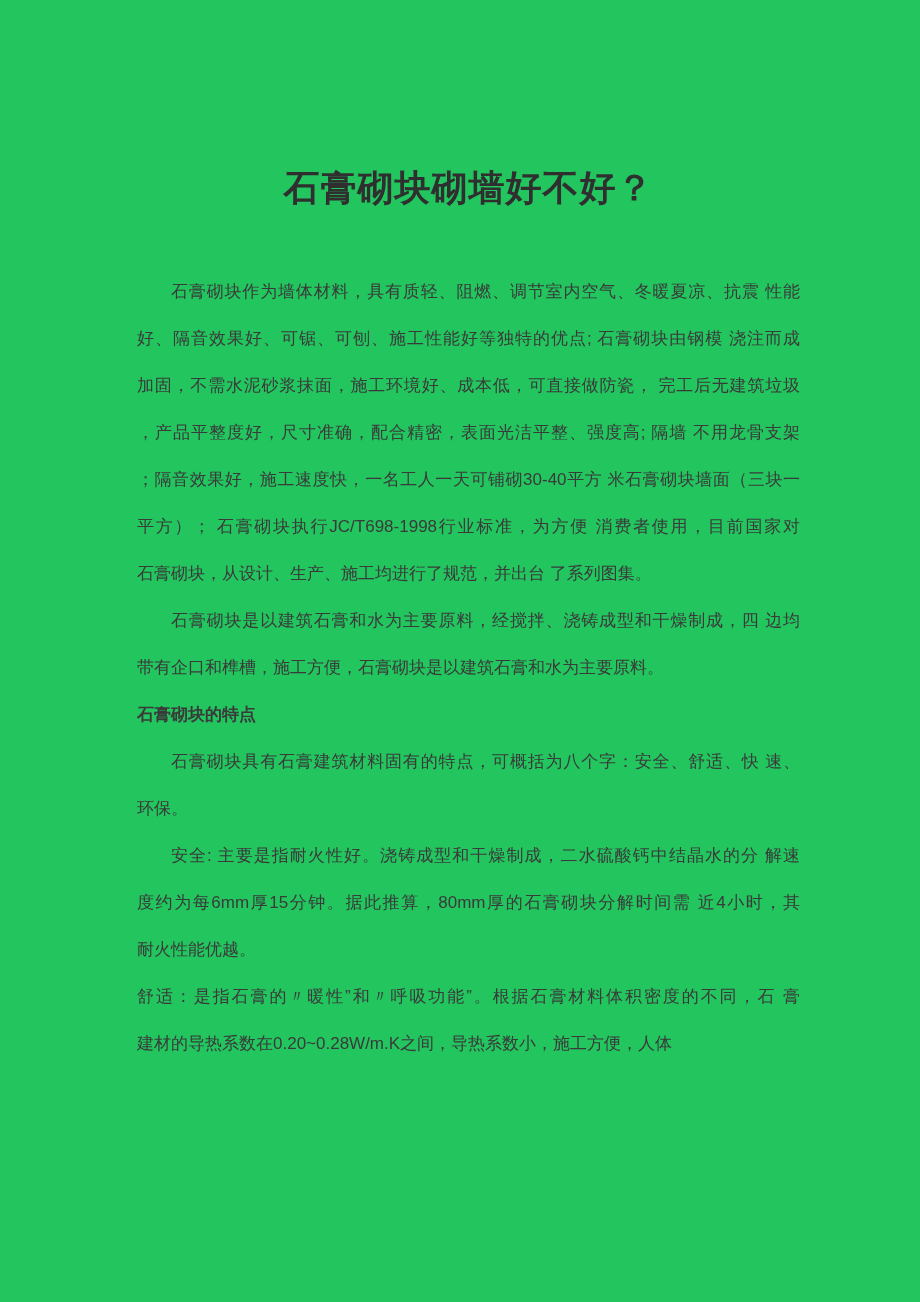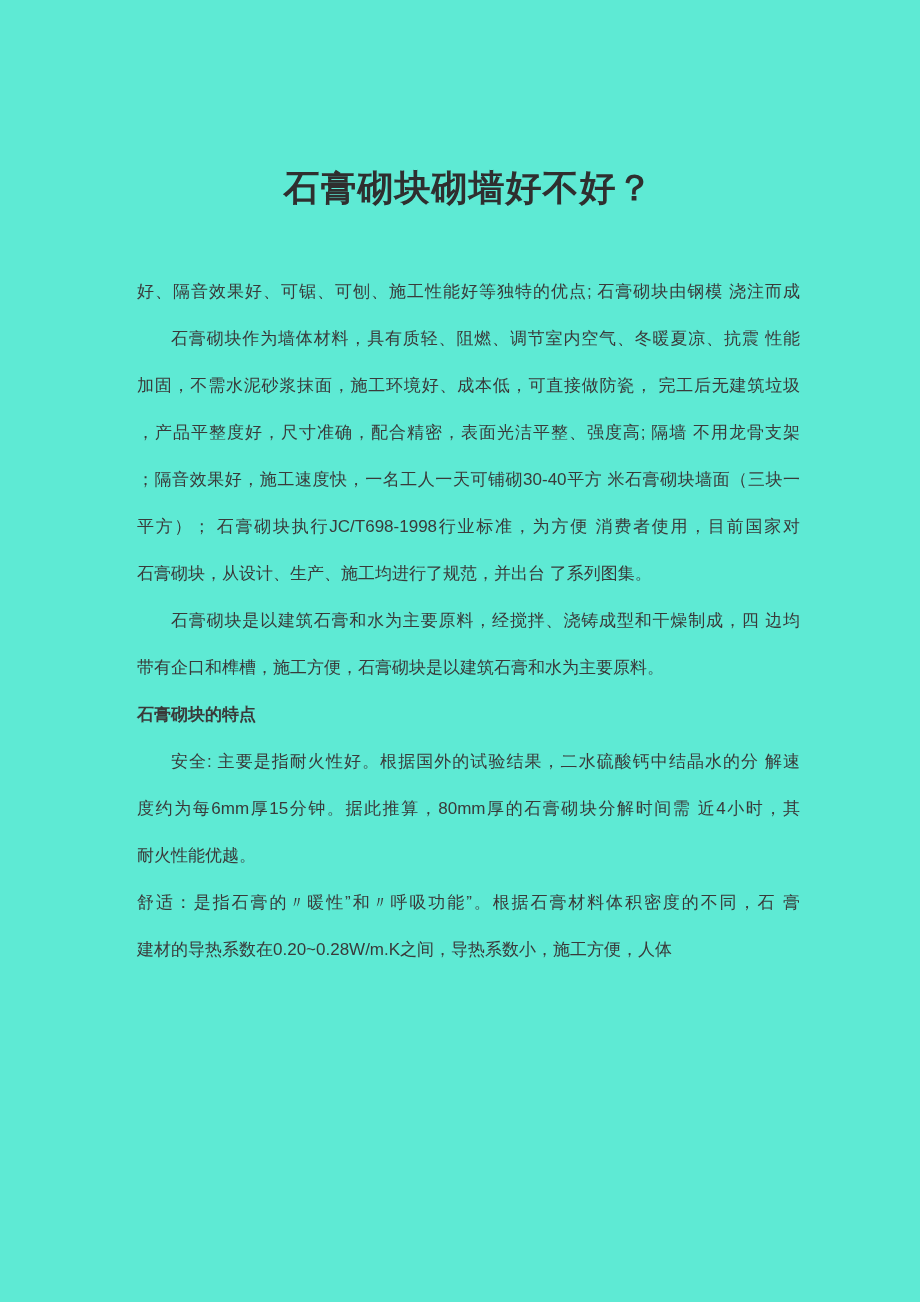--- a/index.html
+++ b/index.html
@@ -42,41 +42,45 @@
   .line.justify {
     text-align: justify;
     text-align-last: justify;
   }
   .line.indent { text-indent: 2em; }
   .block.heading .line { font-weight: 700; }
 </style>
 </head>
 <body>
 
-<div class="page" style="background: #5eead4;">
+<div class="page" style="background: #22c55e;">
   <h1 class="title" style="color: rgb(47, 47, 47);">石膏砌块砌墙好不好？</h1>
   <div class="doc-body" style="color: rgb(58, 58, 58);">
       <div class="block paragraph">
+        <div class="line justify indent">石膏砌块作为墙体材料，具有质轻、阻燃、调节室内空气、冬暖夏凉、抗震 性能</div>
         <div class="line justify">好、隔音效果好、可锯、可刨、施工性能好等独特的优点; 石膏砌块由钢模 浇注而成</div>
-        <div class="line justify indent">石膏砌块作为墙体材料，具有质轻、阻燃、调节室内空气、冬暖夏凉、抗震 性能</div>
         <div class="line justify">加固，不需水泥砂浆抹面，施工环境好、成本低，可直接做防瓷， 完工后无建筑垃圾</div>
         <div class="line justify">，产品平整度好，尺寸准确，配合精密，表面光洁平整、强度高; 隔墙 不用龙骨支架</div>
         <div class="line justify">；隔音效果好，施工速度快，一名工人一天可铺砌30-40平方 米石膏砌块墙面（三块一</div>
         <div class="line justify">平方）； 石膏砌块执行JC/T698-1998行业标准，为方便 消费者使用，目前国家对</div>
         <div class="line">石膏砌块，从设计、生产、施工均进行了规范，并出台 了系列图集。</div>
       </div>
       <div class="block paragraph">
         <div class="line justify indent">石膏砌块是以建筑石膏和水为主要原料，经搅拌、浇铸成型和干燥制成，四 边均</div>
         <div class="line">带有企口和榫槽，施工方便，石膏砌块是以建筑石膏和水为主要原料。</div>
       </div>
       <div class="block heading">
         <div class="line">石膏砌块的特点</div>
       </div>
       <div class="block paragraph">
-        <div class="line justify indent">安全: 主要是指耐火性好。根据国外的试验结果，二水硫酸钙中结晶水的分 解速</div>
+        <div class="line justify indent">石膏砌块具有石膏建筑材料固有的特点，可概括为八个字：安全、舒适、快 速、</div>
+        <div class="line">环保。</div>
+      </div>
+      <div class="block paragraph">
+        <div class="line justify indent">安全: 主要是指耐火性好。浇铸成型和干燥制成，二水硫酸钙中结晶水的分 解速</div>
         <div class="line justify">度约为每6mm厚15分钟。据此推算，80mm厚的石膏砌块分解时间需 近4小时，其</div>
         <div class="line">耐火性能优越。</div>
       </div>
       <div class="block paragraph">
         <div class="line justify">舒适：是指石膏的〃暖性”和〃呼吸功能”。根据石膏材料体积密度的不同，石 膏</div>
         <div class="line">建材的导热系数在0.20~0.28W/m.K之间，导热系数小，施工方便，人体</div>
       </div>
     </div>
 </div>
 

